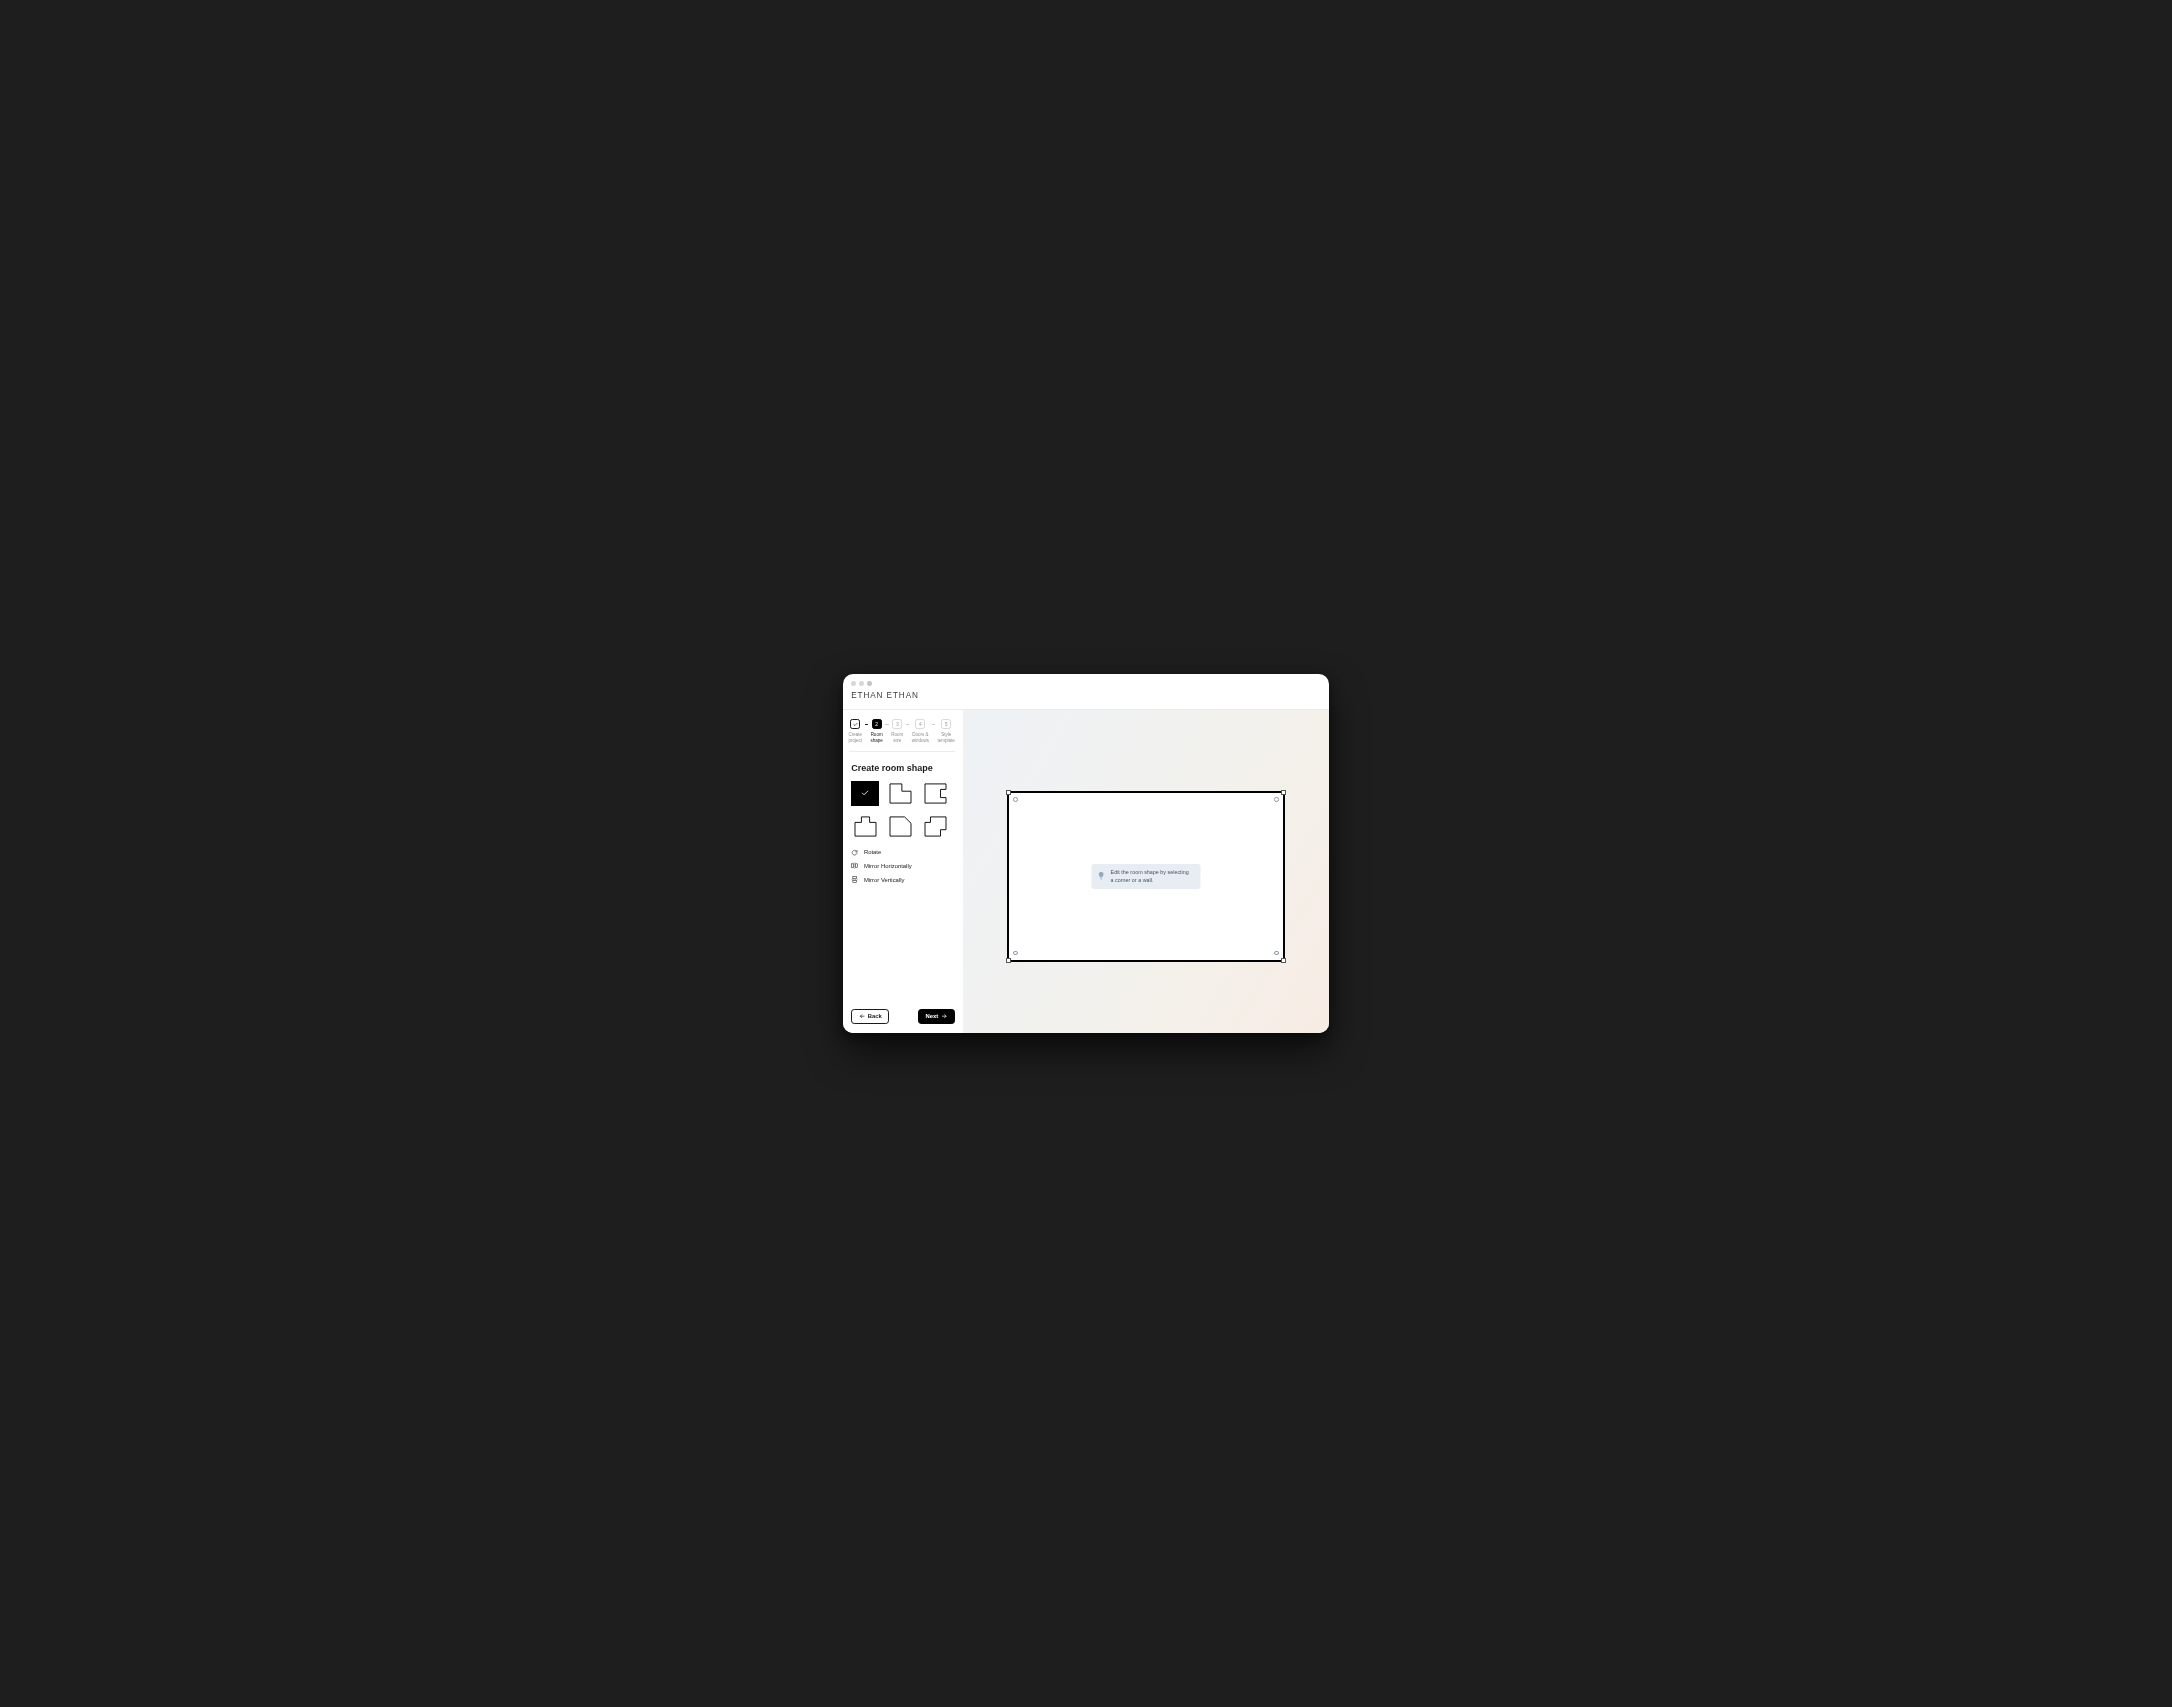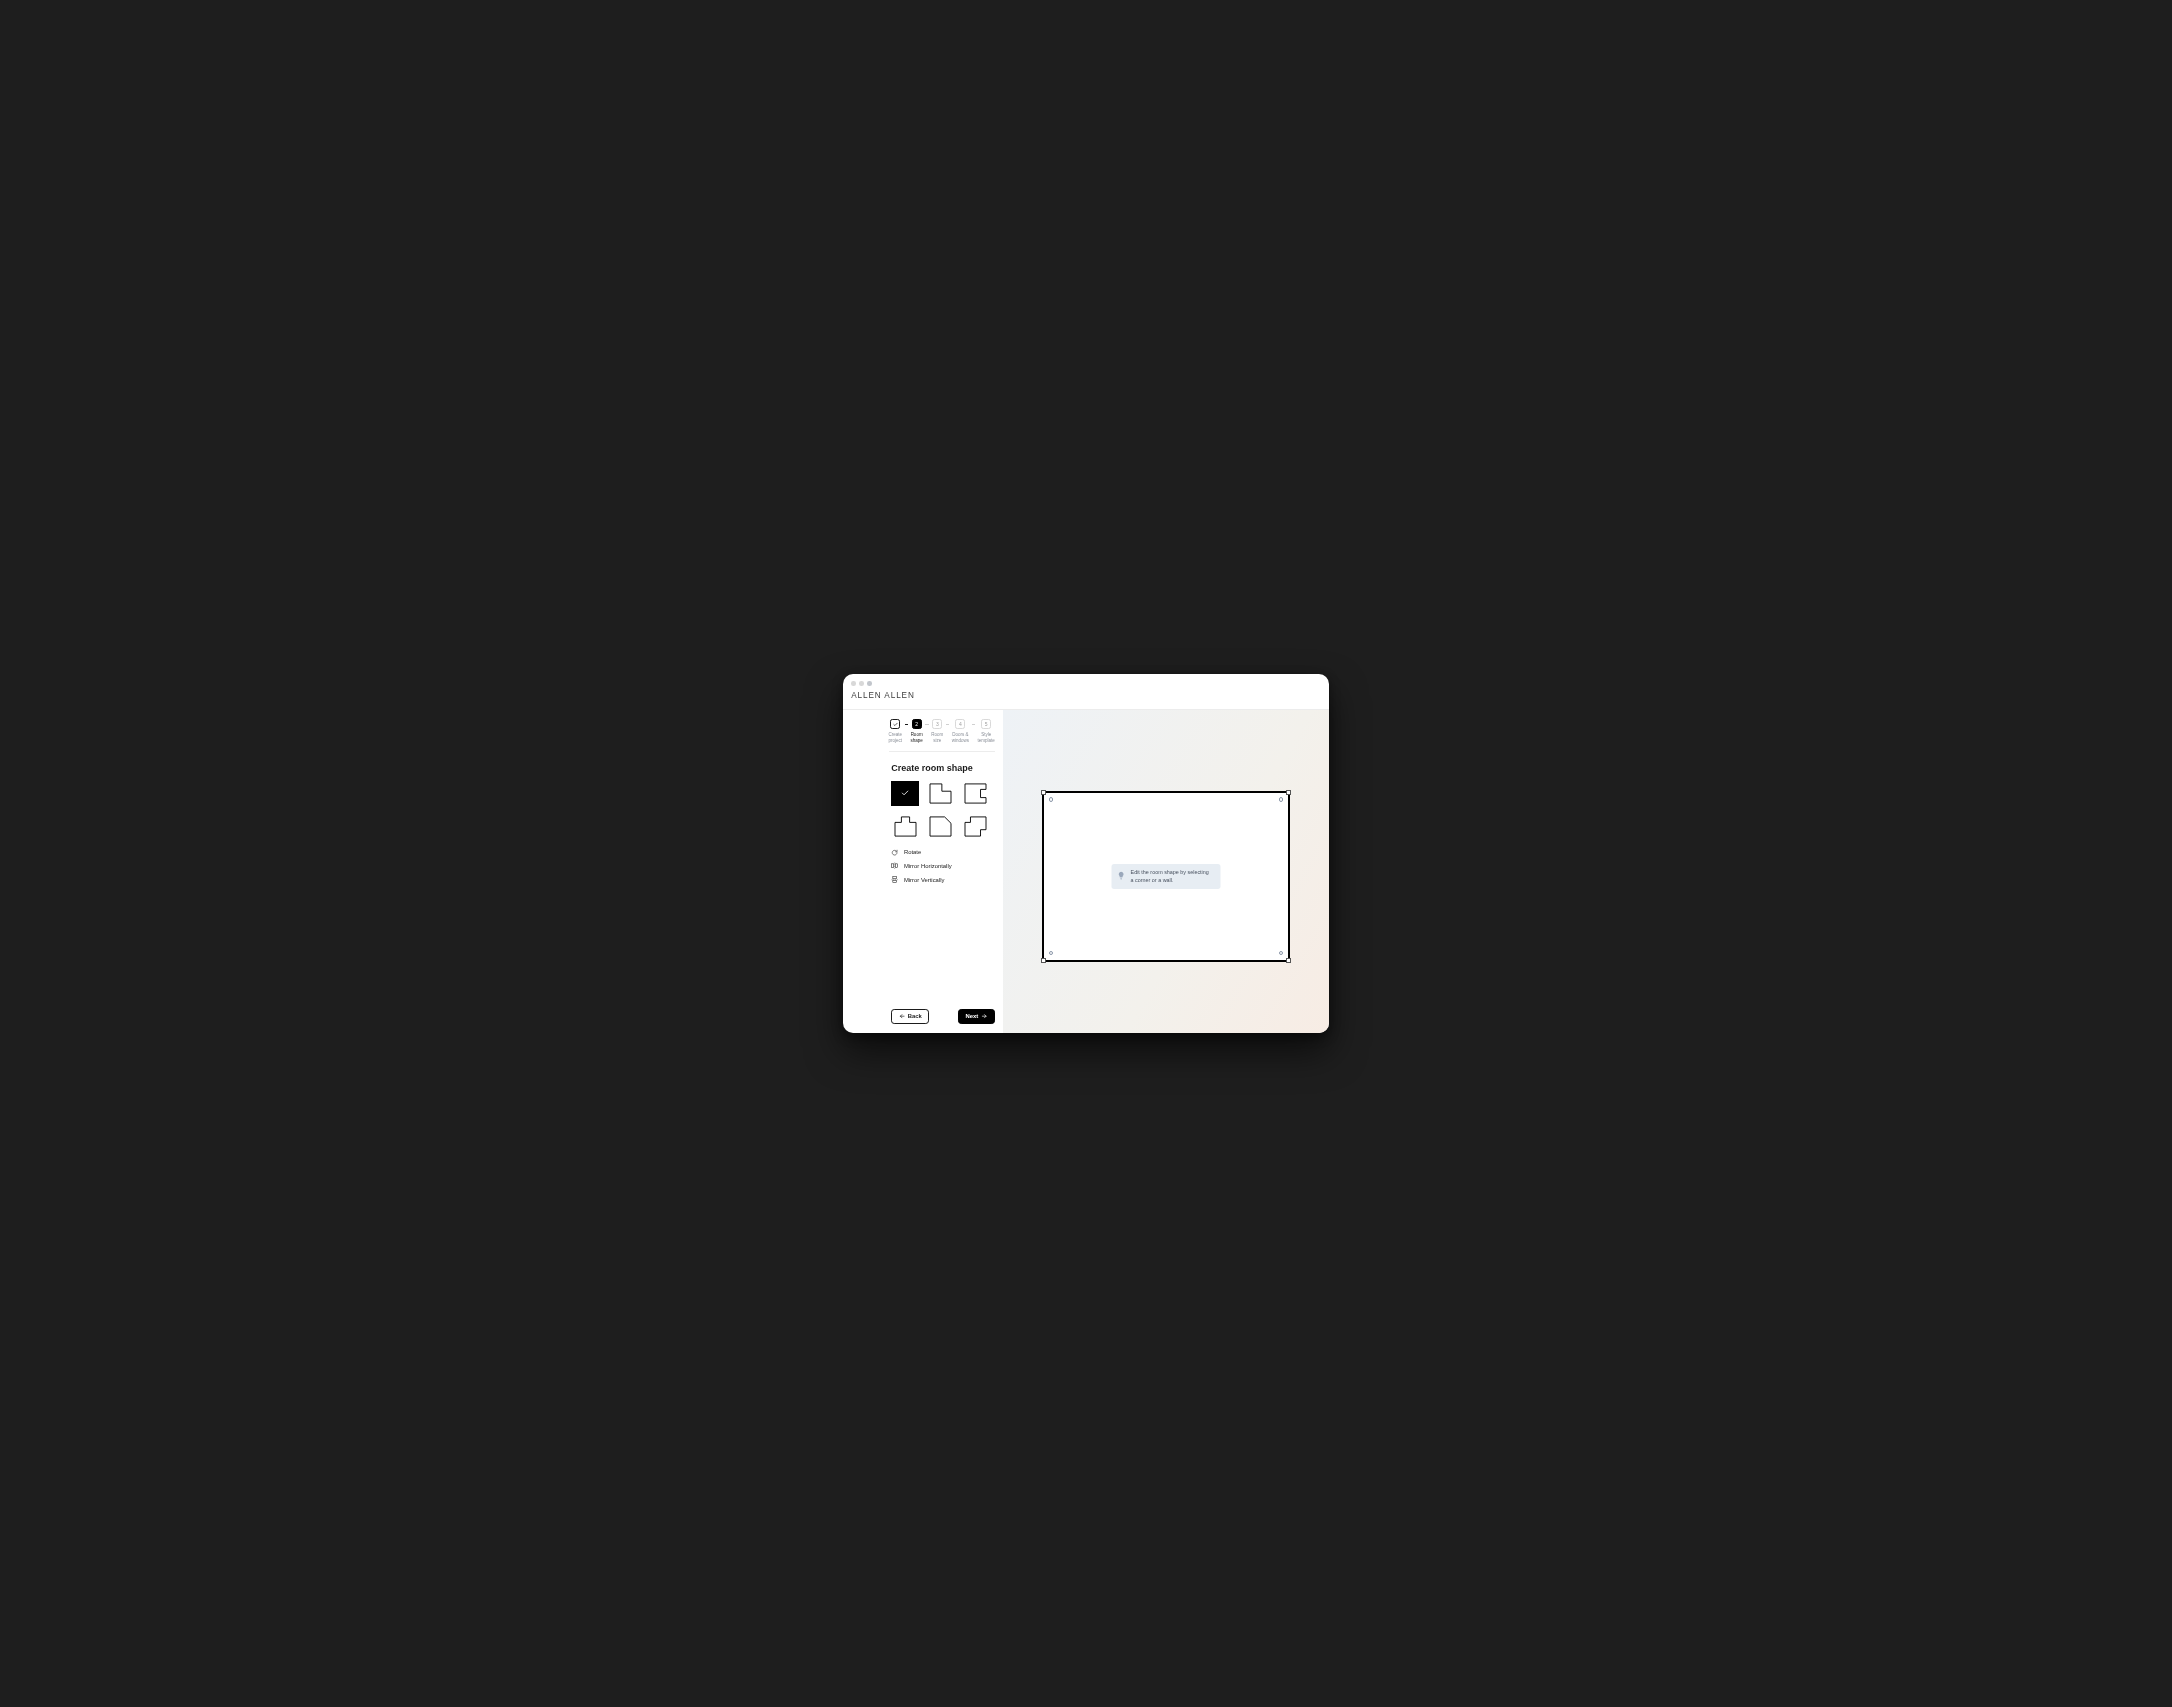--- a/index.html
+++ b/index.html
@@ -42,21 +42,20 @@
     font-size: 8.2px;
     letter-spacing: 0.9px;
     color: #3b3b3b;
     font-weight: 400;
   }
   .content {
     flex: 1;
     display: flex;
     min-height: 0;
     border-top: 0.5px solid #ececec;
-    padding-left: 40px;
   }
   .sidebar {
     width: 120px;
     background: #fff;
     display: flex;
     flex-direction: column;
     padding: 9px 8.2px;
   }
   .canvas-area {
     flex: 1;
@@ -201,21 +200,21 @@
 
 <div class="window">
 
   <div class="titlebar">
     <div class="tl-dot"></div>
     <div class="tl-dot"></div>
     <div class="tl-dot"></div>
   </div>
 
   <div class="brandbar">
-    <div class="brand">ALLEN ALLEN</div>
+    <div class="brand">ETHAN ETHAN</div>
   </div>
 
   <div class="content">
 
     <aside class="sidebar">
 
       <div class="stepper stepper-wrap">
 
         <div class="step done">
           <div class="step-box done">

